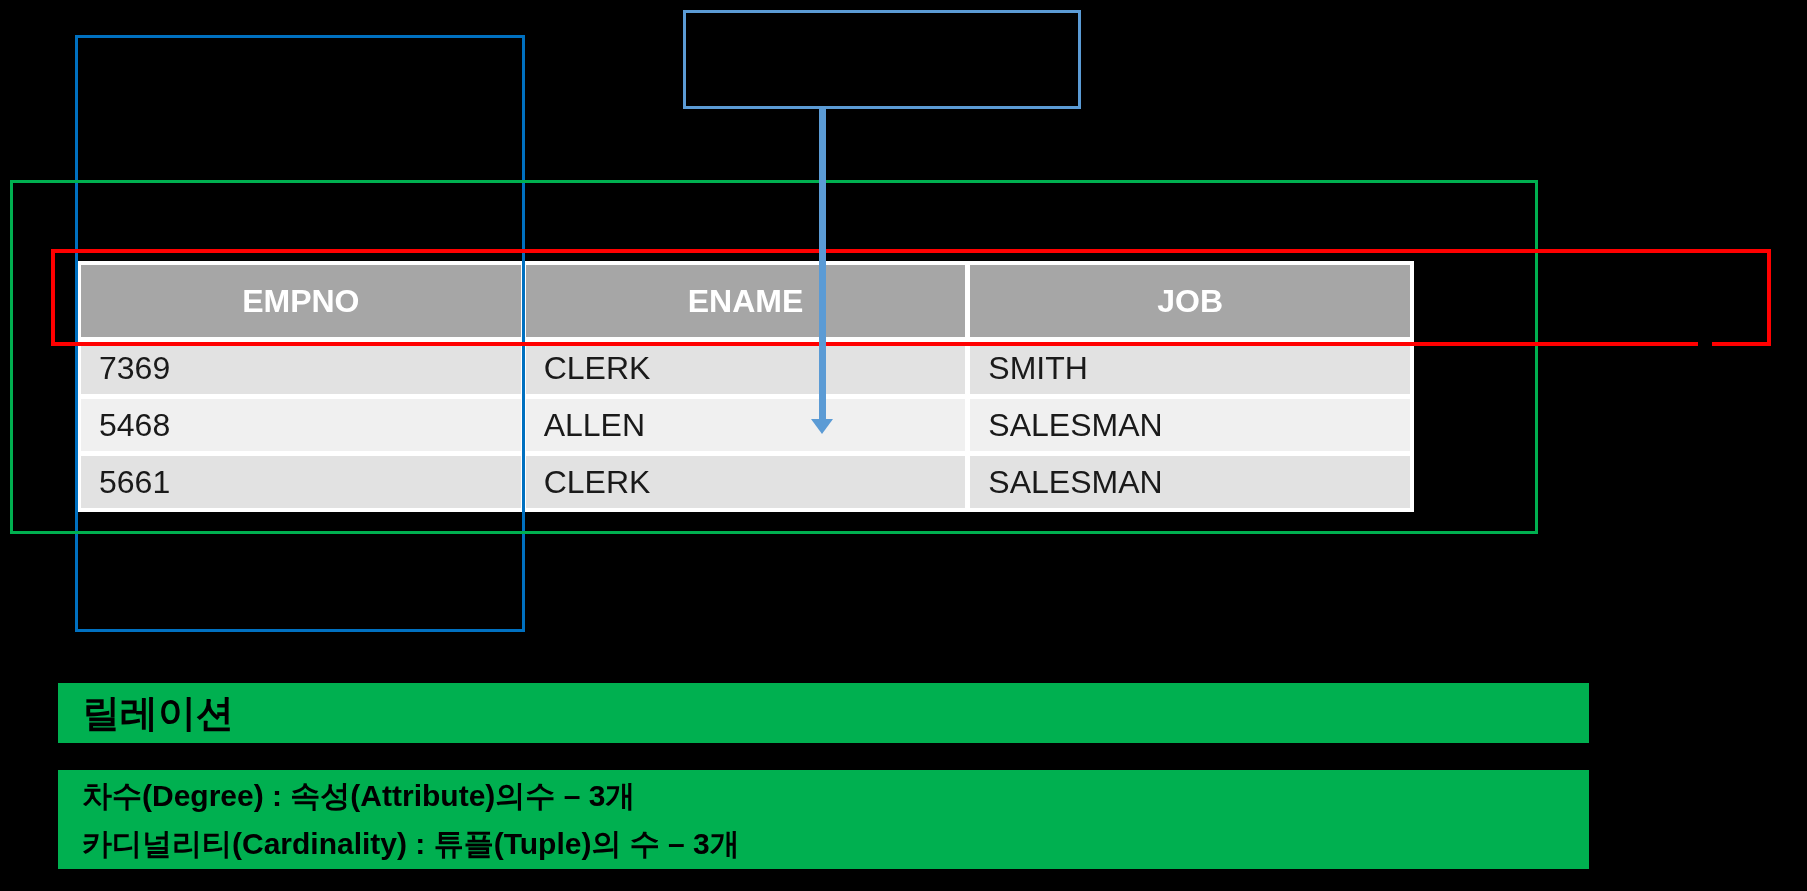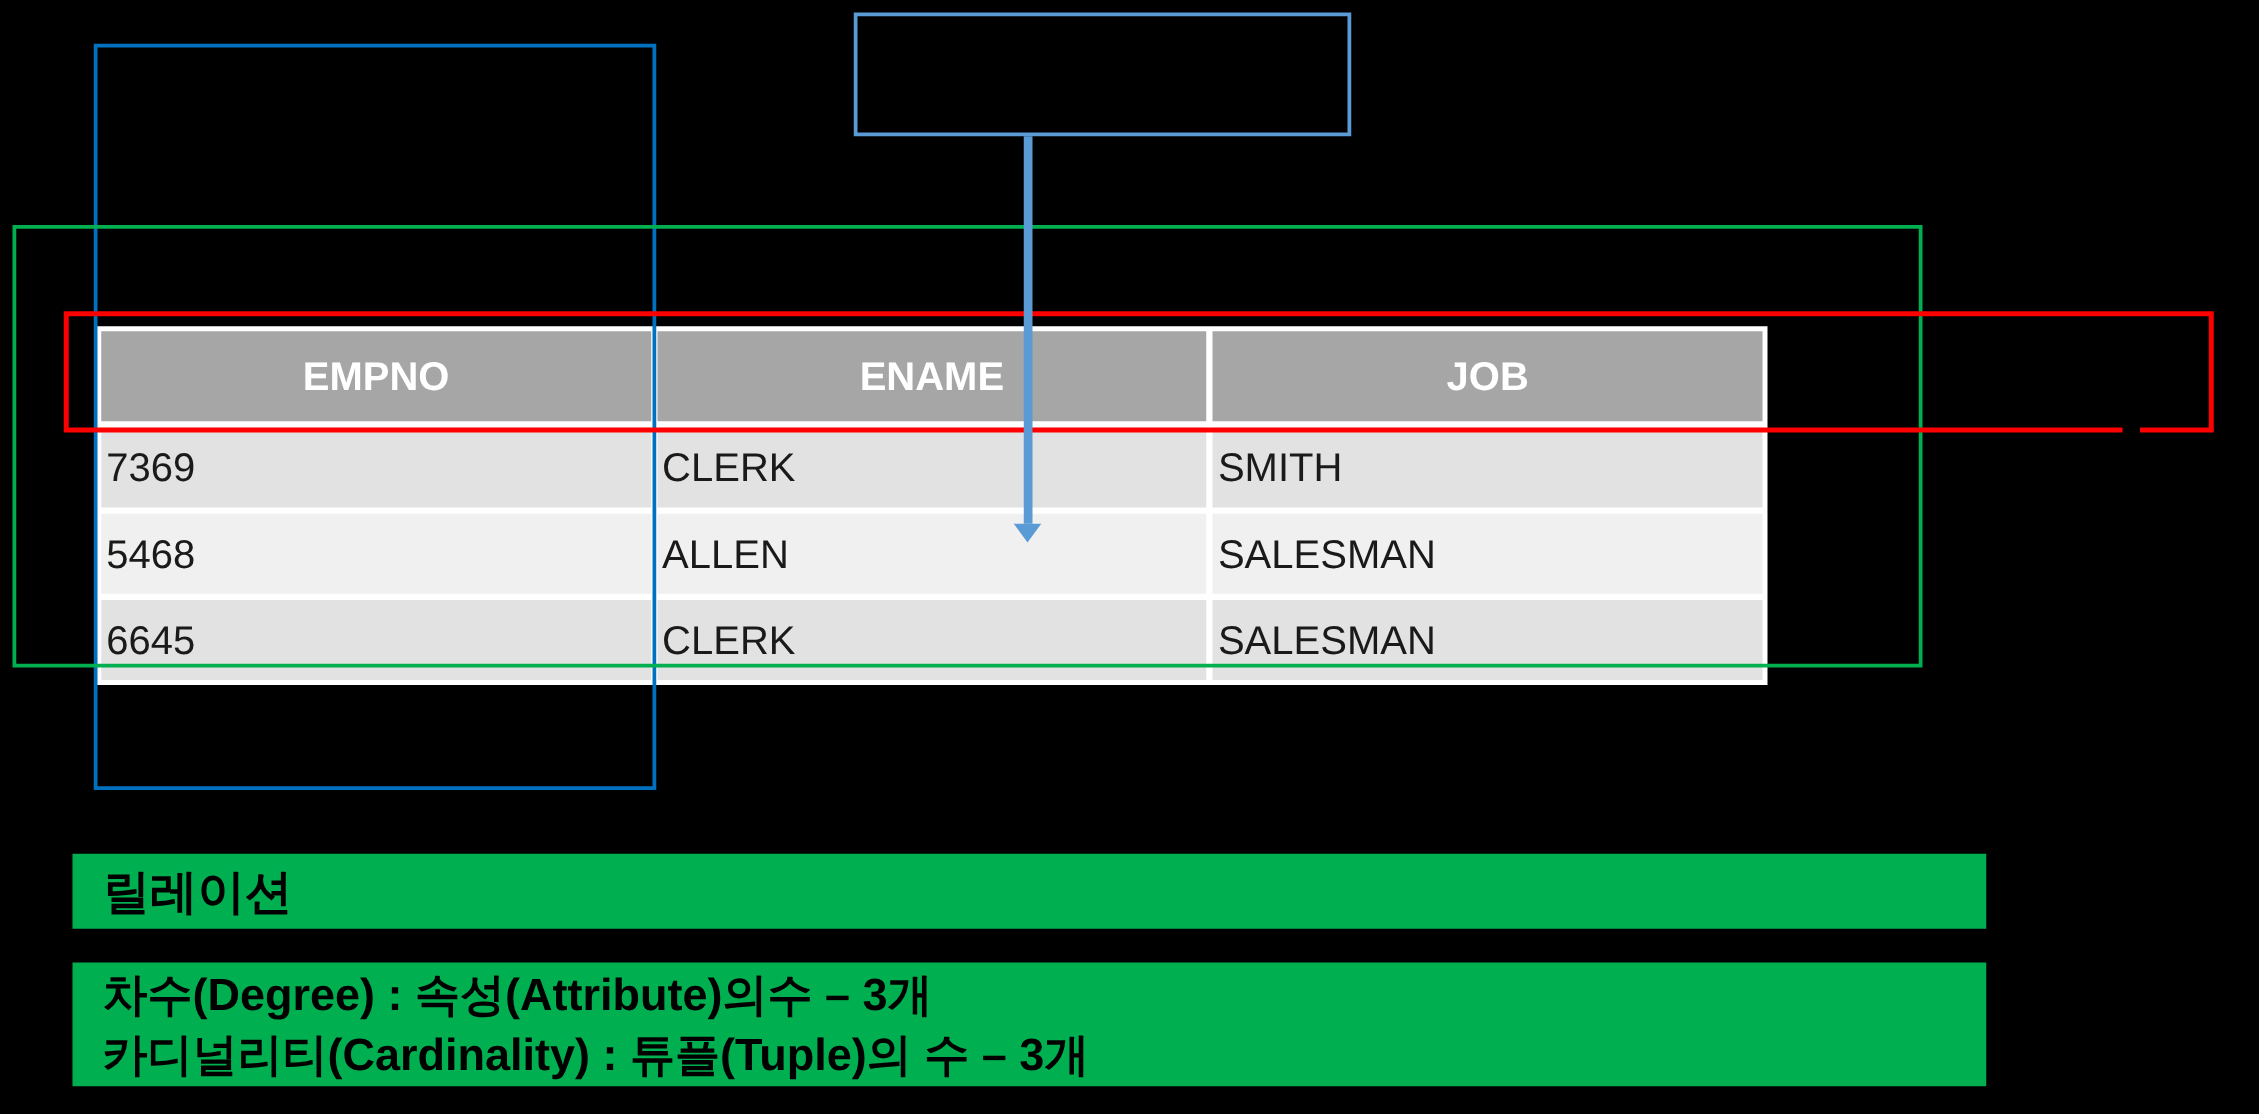--- a/index.html
+++ b/index.html
@@ -68,22 +68,22 @@
     white-space: nowrap;
   }
   .cell.head {
     background: #A6A6A6;
     color: #FFFFFF;
     font-weight: bold;
     justify-content: center;
   }
   .cell.body {
     color: #1A1A1A;
-    padding-left: 4px;
-    height: 64px;
+    padding-left: 18px;
+    height: 52px;
   }
   .cell.band-a { background: #E2E2E2; }
   .cell.band-b { background: #F0F0F0; }
 
   
   .green-bar {
     left: 10px; width: 1531px;
     background: #00B050;
     color: #000;
     font-weight: bold;
@@ -92,21 +92,21 @@
     z-index: 2;
     margin-left: 48px;
   }
   .bar-relation {
     top: 683px; height: 60px;
     font-size: 38px;
     display: flex; align-items: center;
   }
   .bar-metrics {
     top: 770px; height: 99px;
-    font-size: 36px;
+    font-size: 30px;
     display: flex; flex-direction: column; justify-content: center;
     line-height: 48px;
   }
 </style>
 </head>
 <body>
 
 <div class="slide">
 
   <div class="abs emp-table">
@@ -115,21 +115,21 @@
     <div class="cell head">JOB</div>
 
     <div class="cell body band-a">7369</div>
     <div class="cell body band-a">CLERK</div>
     <div class="cell body band-a">SMITH</div>
 
     <div class="cell body band-b">5468</div>
     <div class="cell body band-b">ALLEN</div>
     <div class="cell body band-b">SALESMAN</div>
 
-    <div class="cell body band-a">6645</div>
+    <div class="cell body band-a">5661</div>
     <div class="cell body band-a">CLERK</div>
     <div class="cell body band-a">SALESMAN</div>
   </div>
 
   <div class="abs blue-tall-rect"></div>
   <div class="abs green-rect"></div>
   <div class="abs red-rect"></div>
   <div class="abs black-tick"></div>
 
   <div class="abs blue-top-box"></div>

